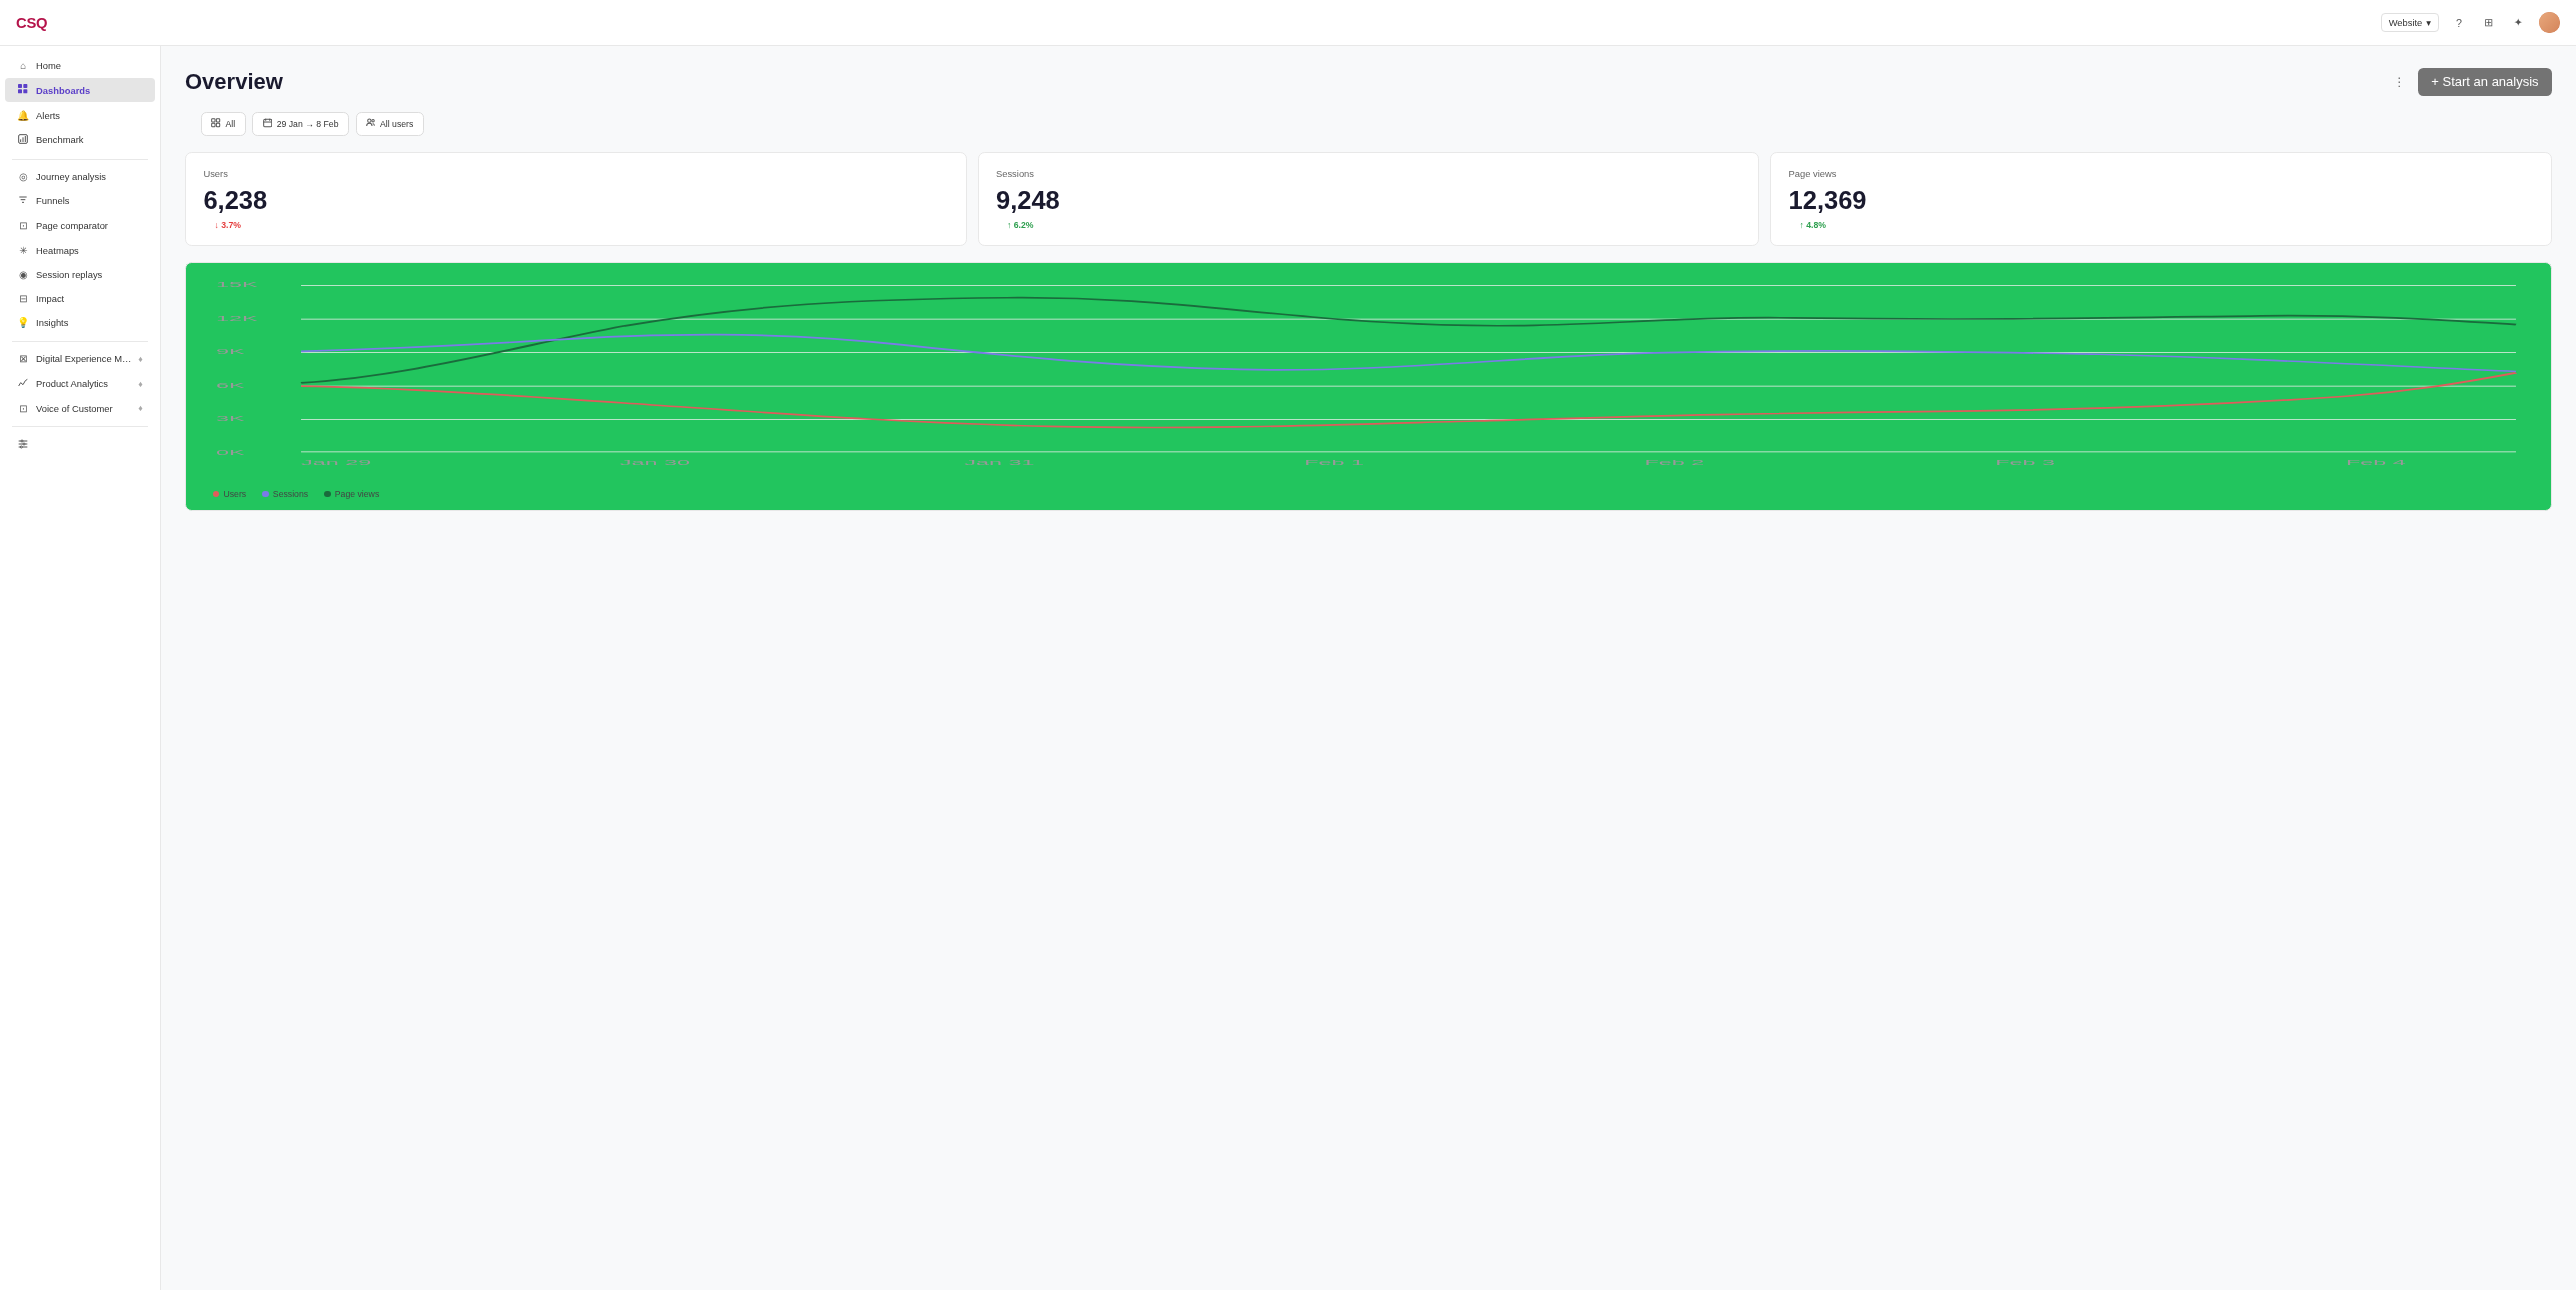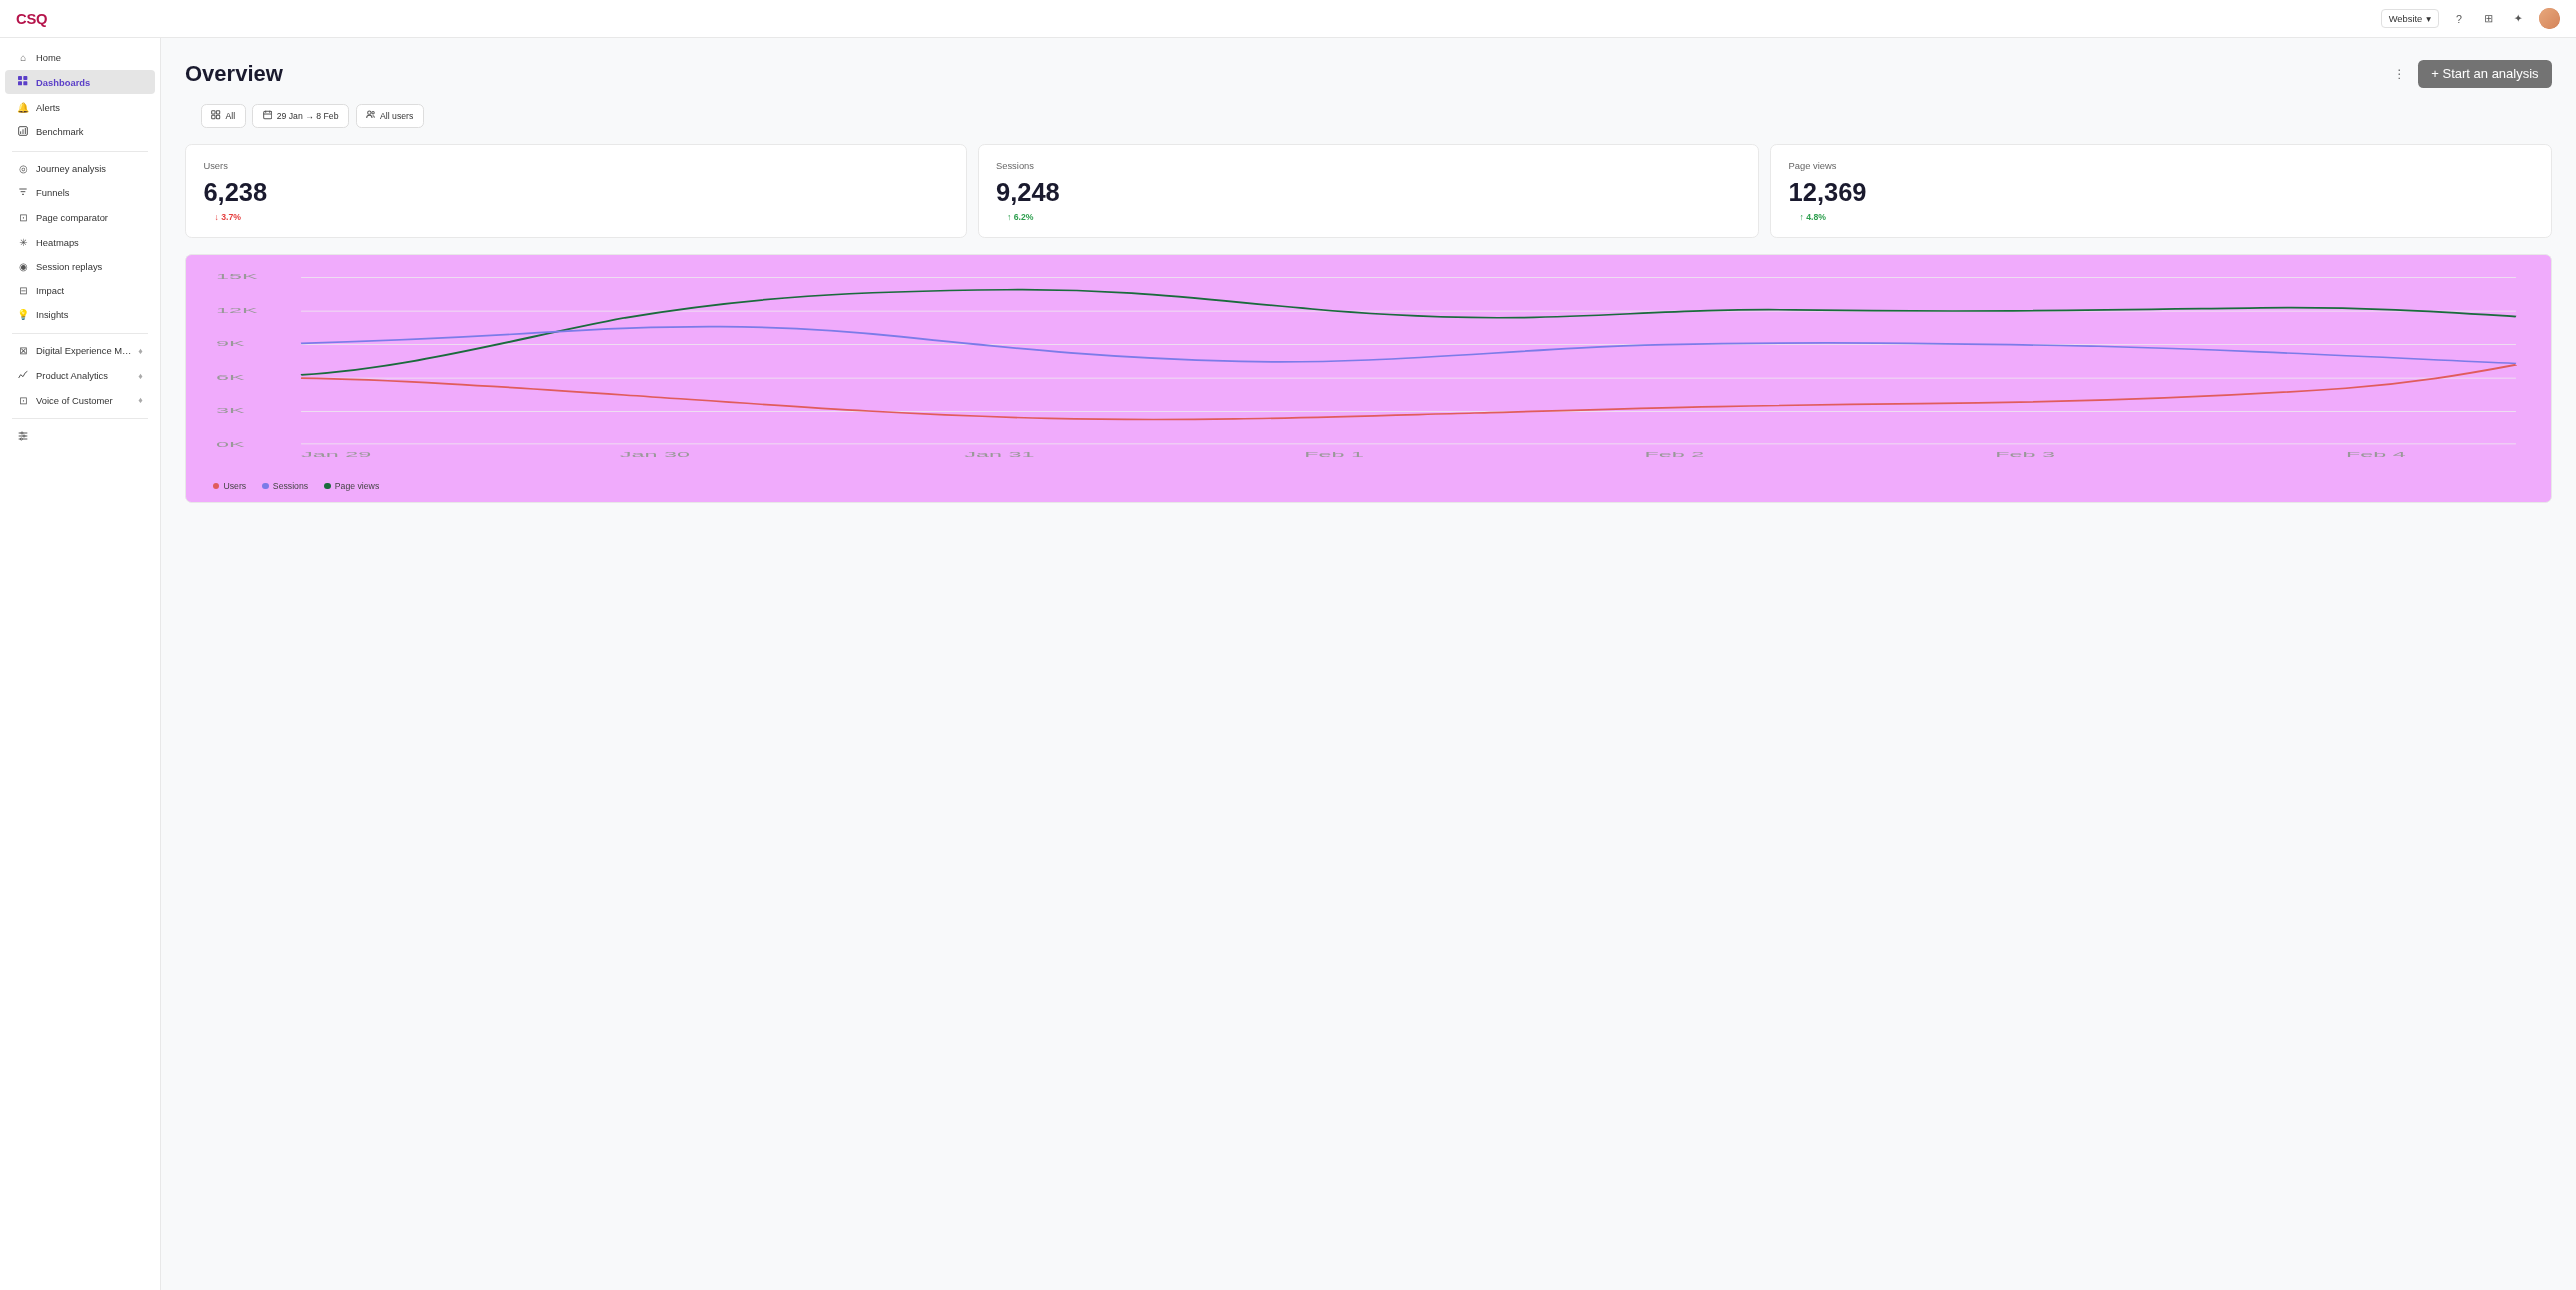--- a/index.html
+++ b/index.html
@@ -1,20 +1,20 @@
 <!DOCTYPE html>
 <html style="font-size:10.7px"><head>
   <meta charset="utf-8">
   <style>
     * { box-sizing: border-box; margin: 0; padding: 0; }
     body { font-family: -apple-system, BlinkMacSystemFont, 'Segoe UI', sans-serif; background: #f8f9fa; color: #1a1a2e; display: flex; flex-direction: column; height: 100vh; overflow: hidden; }
 
     
     .topbar {
-      height: 38px;
+      height: 46px;
       background: #fff;
       border-bottom: 0.7px solid #e8e8e8;
       display: flex;
       align-items: center;
       justify-content: space-between;
       padding: 0 16px;
       flex-shrink: 0;
       z-index: 10;
     }
     .logo {
@@ -222,21 +222,21 @@
       font-weight: 600;
       margin-left: 11px;
     }
     .metric-change.negative { color: #e53e3e; }
     .metric-change.positive { color: #2d9f4e; }
     .arrow-up::before { content: '↑'; }
     .arrow-down::before { content: '↓'; }
 
     
     .chart-container {
-      background: #f0abfc;
+      background: #22c55e;
       border: 0.7px solid #e8e8e8;
       border-radius: 6.7px;
       padding: 16px 13.4px 10.7px;
     }
     .chart-svg-wrapper {
       width: 100%;
       height: 201px;
       position: relative;
     }
     .chart-legend {

